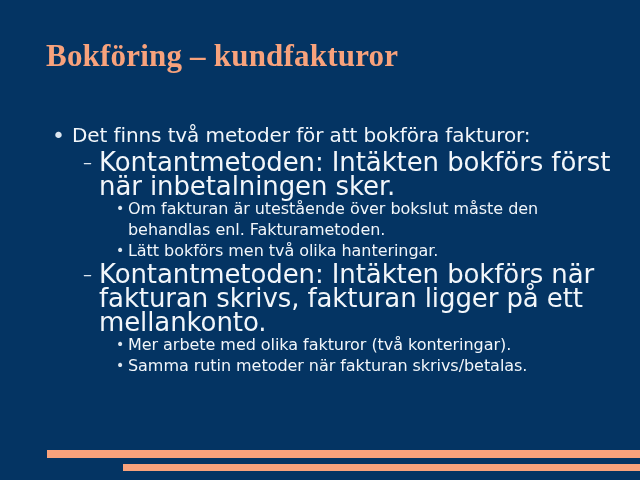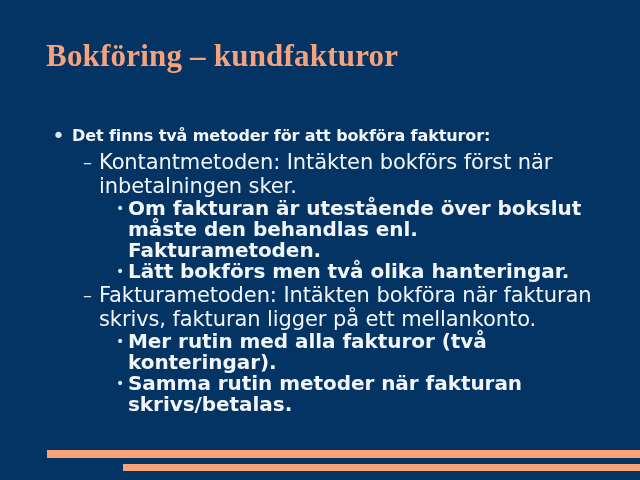--- a/index.html
+++ b/index.html
@@ -70,60 +70,59 @@
     margin-top: 0;
     margin-bottom: 1px;
   }
   .lvl1 .bullet-mark {
     width: 18px;
     font-size: 22px;
     line-height: 27px;
     padding-left: 8px;
   }
   .lvl1 .bullet-text {
-    font-size: 16px;
+    font-size: 20px;
     line-height: 27px;
     padding-left: 2px;
     letter-spacing: -0.1px;
-    font-weight: bold;
   }
 
   
   .lvl2 {
     margin-left: 38px;
     margin-top: 1px;
     margin-bottom: 0px;
   }
   .lvl2 .bullet-mark {
     width: 16px;
     font-size: 18px;
     line-height: 24px;
     padding-left: 1px;
   }
   .lvl2 .bullet-text {
-    font-size: 21px;
+    font-size: 26px;
     line-height: 24px;
     letter-spacing: -0.1px;
   }
 
   
   .lvl3 {
     margin-left: 72px;
     margin-top: 0px;
   }
   .lvl3 .bullet-mark {
     width: 12px;
     font-size: 14px;
     line-height: 21px;
     padding-left: 0px;
   }
   .lvl3 .bullet-text {
-    font-size: 20px;
+    font-size: 16px;
     line-height: 21px;
-    font-weight: 700;
+    font-weight: 400;
     letter-spacing: -0.05px;
   }
 
   
   .bar {
     position: absolute;
     background: #F8A27C;
   }
   .bar-top {
     left: 47px;
@@ -162,26 +161,26 @@
       <span class="bullet-text">Om fakturan är utestående över bokslut måste den behandlas enl. Fakturametoden.</span>
     </div>
 
     <div class="bullet-row lvl3">
       <span class="bullet-mark">•</span>
       <span class="bullet-text">Lätt bokförs men två olika hanteringar.</span>
     </div>
 
     <div class="bullet-row lvl2">
       <span class="bullet-mark">–</span>
-      <span class="bullet-text">Fakturametoden: Intäkten bokföra när fakturan skrivs, fakturan ligger på ett mellankonto.</span>
+      <span class="bullet-text">Kontantmetoden: Intäkten bokförs när fakturan skrivs, fakturan ligger på ett mellankonto.</span>
     </div>
 
     <div class="bullet-row lvl3">
       <span class="bullet-mark">•</span>
-      <span class="bullet-text">Mer rutin med alla fakturor (två konteringar).</span>
+      <span class="bullet-text">Mer arbete med olika fakturor (två konteringar).</span>
     </div>
 
     <div class="bullet-row lvl3">
       <span class="bullet-mark">•</span>
       <span class="bullet-text">Samma rutin metoder när fakturan skrivs/betalas.</span>
     </div>
 
   </div>
 
   <div class="bar bar-top"></div>

